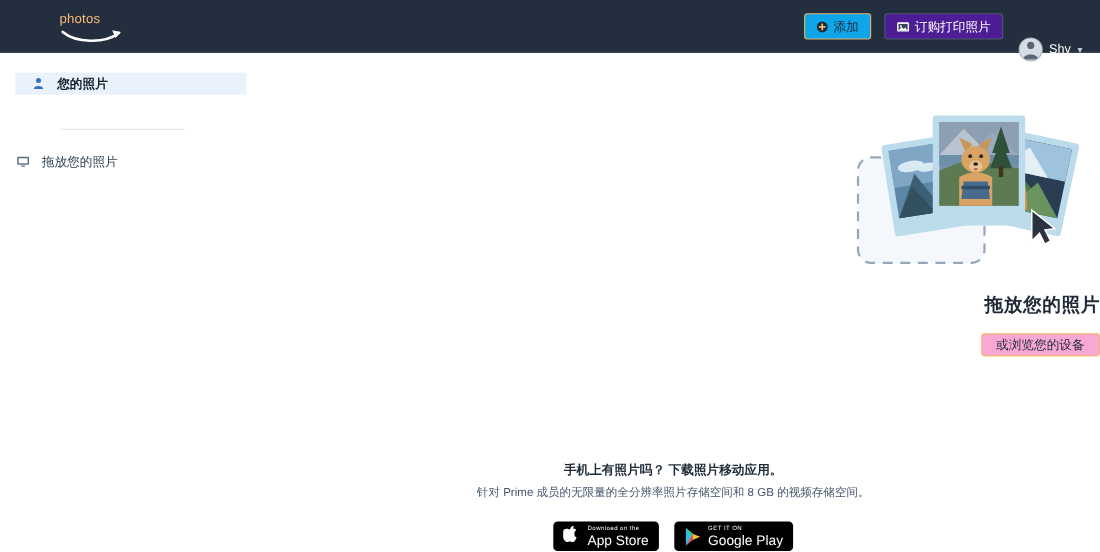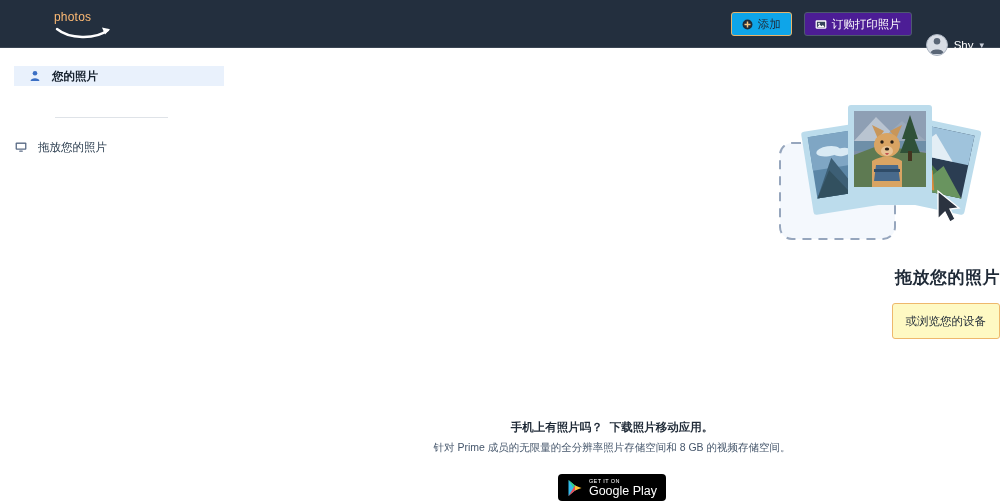--- a/index.html
+++ b/index.html
@@ -93,32 +93,32 @@
   .hero {
     position: absolute; left: 0; top: 0; width: 776px;
     display: flex; flex-direction: column; align-items: flex-end;
   }
   .illus { position: relative; width: 240px; height: 155px; margin-top: 46px; }
   .hero-title {
     font-size: 17px; font-weight: bold; color: #1f2a37;
     margin-top: 16px; letter-spacing: .5px;
   }
   .browse-btn {
-    margin-top: 14px; height: 36px; padding: 0 13px;
-    background: #fef9c3; border: 1px solid #eeb86c; border-radius: 3px;
+    margin-top: 14px; height: 21px; padding: 0 13px;
+    background: #f9a8d4; border: 1px solid #eeb86c; border-radius: 3px;
     font-size: 11.5px; color: #1f2a37; cursor: pointer;
     display: flex; align-items: center;
   }
 
   
   .footer {
     position: absolute; left: 0; top: 371px; width: 776px;
     display: flex; flex-direction: column; align-items: center;
   }
-  .foot-title { font-size: 11.5px; font-weight: bold; color: #1f2a37; font-family: Liberation Mono, monospace; }
+  .foot-title { font-size: 11.5px; font-weight: bold; color: #1f2a37; }
   .foot-sub { font-size: 10.5px; color: #45566b; margin-top: 6px; }
   .badges { display: flex; gap: 14px; margin-top: 19px; }
   .badge {
     height: 27px; background: #000000; border-radius: 4px;
     display: flex; align-items: center; gap: 6px; padding: 0 9px;
     cursor: pointer;
   }
   .badge-top { font-size: 5.5px; color: #ffffff; letter-spacing: .4px; line-height: 7px; }
   .badge-main { font-size: 12.5px; color: #ffffff; line-height: 13px; }
   .badge-txt { display: flex; flex-direction: column; justify-content: center; }
@@ -270,20 +270,30 @@
 
     <div class="browse-btn">或浏览您的设备</div>
   </div>
 
   <div class="footer">
     <div class="foot-title">手机上有照片吗？  下载照片移动应用。</div>
     <div class="foot-sub">针对 Prime 成员的无限量的全分辨率照片存储空间和 8 GB 的视频存储空间。</div>
 
     <div class="badges">
 
+      <div class="badge">
+        <svg width="16" height="19" viewBox="0 0 16 19">
+          <path d="M11.2 9.8 c0 -2.4 2 -3.5 2.1 -3.6 -1.1 -1.7 -2.9 -1.9 -3.6 -1.9 -1.5 -0.2 -3 0.9 -3.8 0.9 -0.8 0 -2 -0.9 -3.3 -0.8 -1.7 0 -3.2 1 -4.1 2.5 -1.7 3 -0.4 7.5 1.3 9.9 0.8 1.2 1.8 2.5 3.1 2.5 1.2 -0.1 1.7 -0.8 3.2 -0.8 1.5 0 1.9 0.8 3.2 0.8 1.3 0 2.2 -1.2 3 -2.4 0.9 -1.4 1.3 -2.8 1.3 -2.8 -0.1 0 -2.5 -1 -2.5 -3.8 z" fill="#ffffff" transform="translate(1,-1) scale(0.82)"></path>
+          <path d="M9.4 3.2 c0.7 -0.8 1.1 -2 1 -3.2 -1 0.1 -2.2 0.7 -2.9 1.5 -0.6 0.7 -1.2 1.9 -1 3.1 1.1 0.1 2.2 -0.6 2.9 -1.4 z" fill="#ffffff" transform="translate(1,0) scale(0.82)"></path>
+        </svg>
+        <div class="badge-txt">
+          <span class="badge-top">Download on the</span>
+          <span class="badge-main">App Store</span>
+        </div>
+      </div>
 
       <div class="badge">
         <svg width="16" height="18" viewBox="0 0 16 18">
           <path d="M1.5 1 L11 9 L1.5 17 Z" fill="#32bbed"></path>
           <path d="M1.5 1 L11 9 L8 11.6 Z" fill="#34d07f"></path>
           <path d="M1.5 17 L11 9 L8 6.4 Z" fill="#ee4a52"></path>
           <path d="M8 6.4 L14.5 9 L8 11.6 Z" fill="#fcc233"></path>
         </svg>
         <div class="badge-txt">
           <span class="badge-top">GET IT ON</span>

